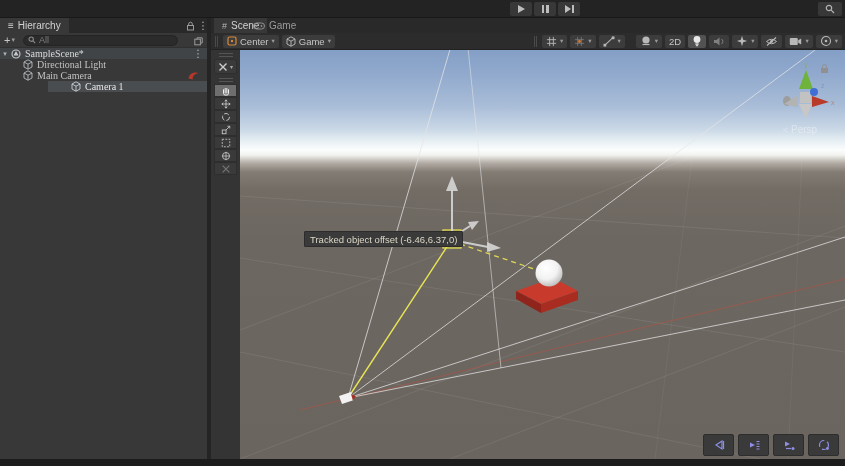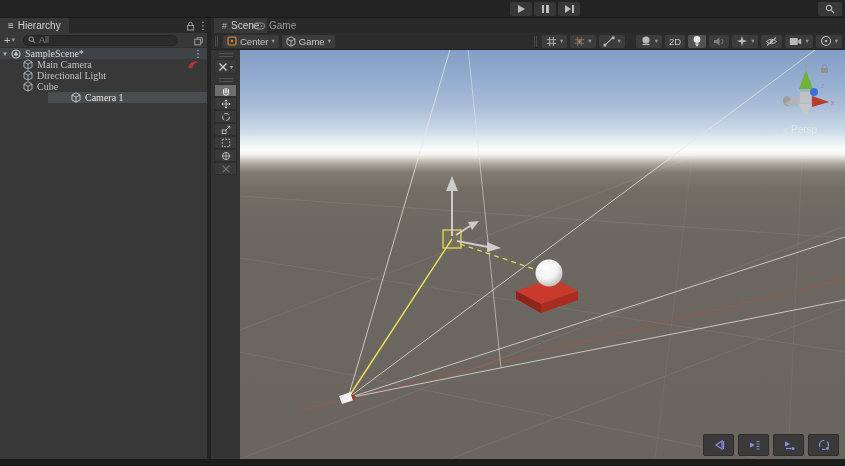--- a/index.html
+++ b/index.html
@@ -159,43 +159,35 @@
       <span class="lbl">SampleScene*</span>
       <span class="kebab abs" style="right:4px">⋮</span>
     </div>
 
     <div class="hrow" style="padding-left:22px">
       <span class="go-ico">
         <svg width="10" height="11" viewBox="0 0 10 11">
             <path d="M5,0.8 9,3 9,8 5,10.2 1,8 1,3 Z M1,3 5,5.2 9,3 M5,5.2 V10.2" fill="none" stroke="#b4bcc2" stroke-width="0.9"></path>
           </svg>
       </span>
-      <span class="lbl">Main Camera</span>
-      <svg class="abs" style="right:8px;top:1px" width="11" height="9" viewBox="0 0 11 9">
-        <path d="M0.5,7.5 C1.5,2.5 6,0.5 10.5,2.2 C6.5,2.8 4.2,5 4.8,8.5 Z" fill="#b8372a"></path>
-      </svg>
+      <span class="lbl">Directional Light</span>
     </div>
 
     <div class="hrow" style="padding-left:22px">
       <span class="go-ico">
         <svg width="10" height="11" viewBox="0 0 10 11">
             <path d="M5,0.8 9,3 9,8 5,10.2 1,8 1,3 Z M1,3 5,5.2 9,3 M5,5.2 V10.2" fill="none" stroke="#b4bcc2" stroke-width="0.9"></path>
           </svg>
       </span>
-      <span class="lbl">Directional Light</span>
-    </div>
-
-    <div class="hrow" style="padding-left:22px">
-      <span class="go-ico">
-        <svg width="10" height="11" viewBox="0 0 10 11">
-            <path d="M5,0.8 9,3 9,8 5,10.2 1,8 1,3 Z M1,3 5,5.2 9,3 M5,5.2 V10.2" fill="none" stroke="#b4bcc2" stroke-width="0.9"></path>
-          </svg>
-      </span>
-      <span class="lbl">Cube</span>
-    </div>
+      <span class="lbl">Main Camera</span>
+      <svg class="abs" style="right:8px;top:1px" width="11" height="9" viewBox="0 0 11 9">
+        <path d="M0.5,7.5 C1.5,2.5 6,0.5 10.5,2.2 C6.5,2.8 4.2,5 4.8,8.5 Z" fill="#b8372a"></path>
+      </svg>
+    </div>
+
 
 
     <div class="hrow selected" style="padding-left:22px">
       <span class="go-ico">
         <svg width="10" height="11" viewBox="0 0 10 11">
             <path d="M5,0.8 9,3 9,8 5,10.2 1,8 1,3 Z M1,3 5,5.2 9,3 M5,5.2 V10.2" fill="none" stroke="#c8d0d6" stroke-width="0.9"></path>
           </svg>
       </span>
       <span class="lbl">Camera 1</span>
     </div>
@@ -439,20 +431,23 @@
 
       <g>
         <rect x="821" y="68" width="7" height="5" fill="#909090"></rect>
         <path d="M822.5,68 V66.6 a2,2 0 0 1 4,0 V68" fill="none" stroke="#909090" stroke-width="1"></path>
       </g>
       <text x="783" y="133" font-size="9" fill="#ffffff" fill-opacity="0.28">&lt;</text>
       <text x="791" y="133" font-size="10" fill="#ffffff" fill-opacity="0.4">Persp</text>
     </g>
   </svg>
 
+  <div id="tooltip" class="abs">
+    <span>Tracked object offset (-6.46,6.37,0)</span>
+  </div>
 
   <div id="cm-bar" class="abs">
     <div class="cm-btn">
       <svg width="14" height="14" viewBox="0 0 14 14">
         <path d="M10,3 L4,7 L10,11 Z" fill="none" stroke="#8e8ee4" stroke-width="1.2"></path>
         <line x1="11.5" y1="3" x2="11.5" y2="11" stroke="#8e8ee4" stroke-width="1.2"></line>
       </svg>
     </div>
     <div class="cm-btn">
       <svg width="14" height="14" viewBox="0 0 14 14">

